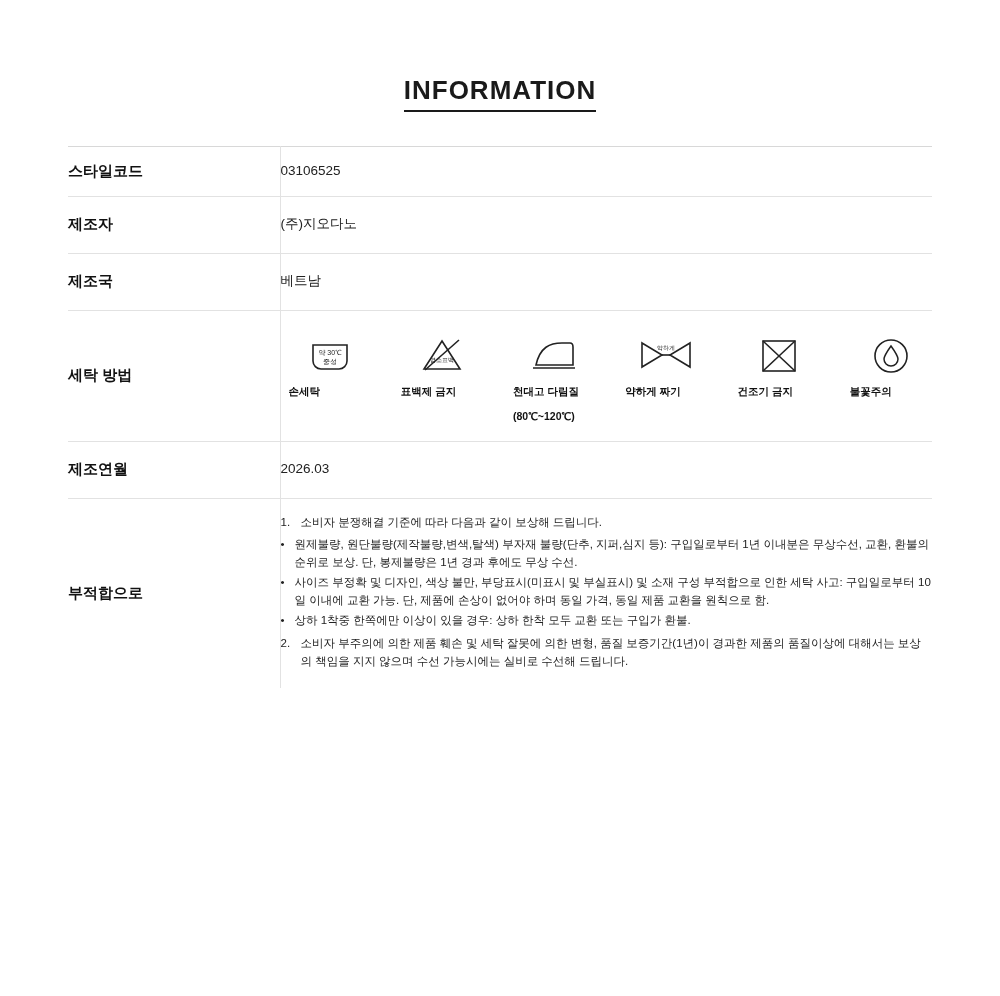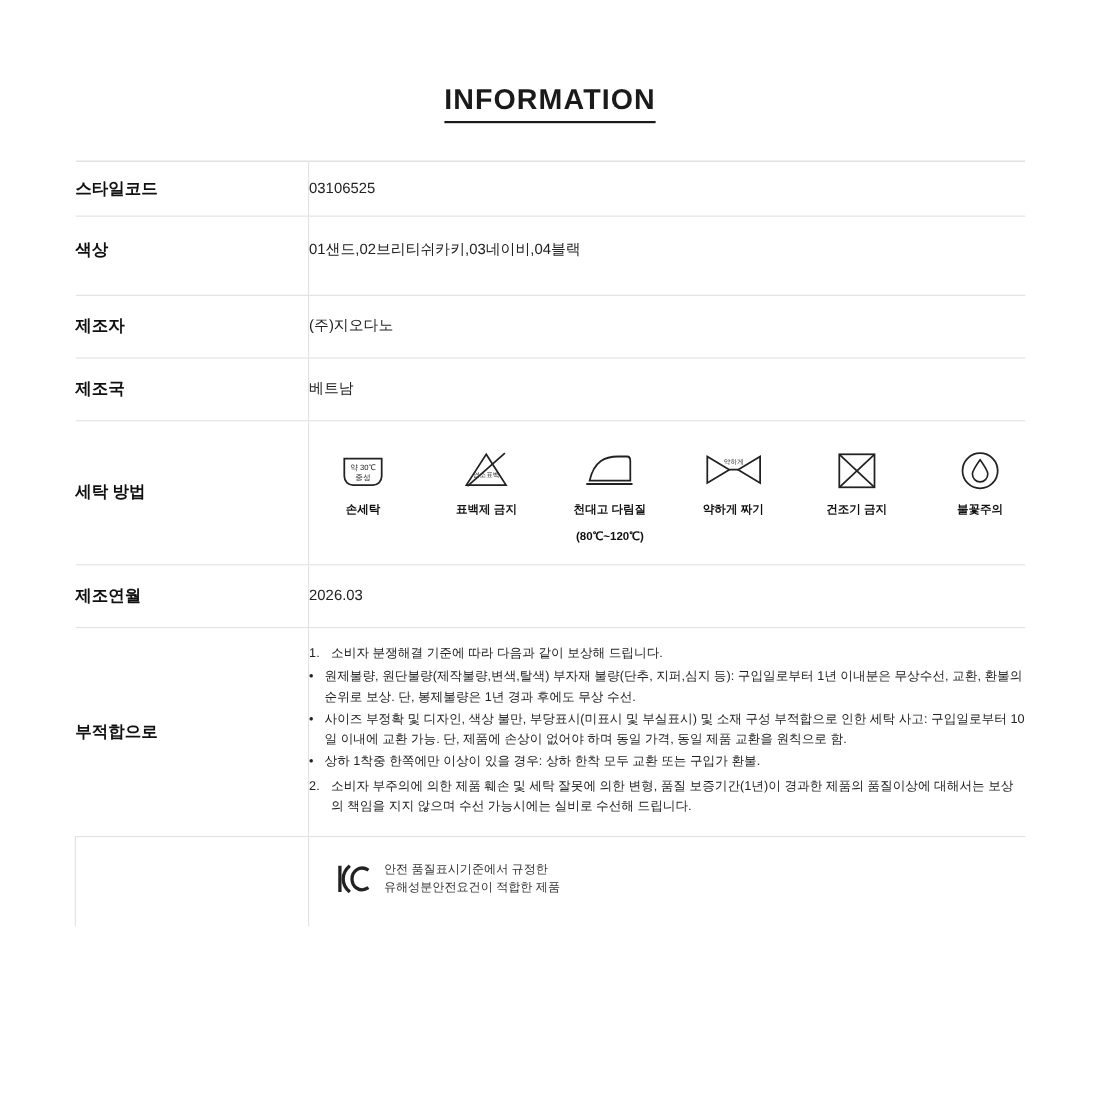--- a/index.html
+++ b/index.html
@@ -49,41 +49,39 @@
     vertical-align: middle;
     padding: 14px 0;
   }
   td.label {
     width: 212px;
     font-size: 15px;
     font-weight: bold;
     padding-left: 18px;
     box-sizing: border-box;
     color: #111;
-    font-family: Liberation Serif, serif;
   }
   td.value {
     font-size: 13.5px;
     padding-left: 24px;
     border-left: 1px solid #e2e2e2;
     color: #222;
     line-height: 1.55;
   }
   tr.tall td { padding-top: 20px; padding-bottom: 30px; }
   tr.mid td { padding-top: 17px; padding-bottom: 18px; }
 
   
   .wash-wrap {
     display: flex;
     gap: 30px;
     padding: 8px 0 4px 8px;
   }
   .wash-item {
     width: 86px;
-    text-align: center;
   }
   .wash-glyph {
     height: 48px;
     display: flex;
     align-items: center;
     justify-content: center;
   }
   .wash-cap {
     font-size: 10.5px;
     font-weight: bold;
@@ -147,24 +145,20 @@
   </div>
 
   <table class="info">
     <tbody>
       <tr>
         <td class="label">스타일코드</td>
         <td class="value">03106525</td>
       </tr>
 
 
-      <tr class="tall">
-        <td class="label">색상</td>
-        <td class="value">01샌드,02브리티쉬카키,03네이비,04블랙</td>
-      </tr>
 
 
       <tr class="mid">
         <td class="label">제조자</td>
         <td class="value">(주)지오다노</td>
       </tr>
 
       <tr class="mid">
         <td class="label">제조국</td>
         <td class="value">베트남</td>
@@ -276,32 +270,16 @@
             </ul>
             <div class="q-num">
               <span class="n">2.</span>
               <span>소비자 부주의에 의한 제품 훼손 및 세탁 잘못에 의한 변형, 품질 보증기간(1년)이 경과한 제품의 품질이상에 대해서는 보상의 책임을 지지 않으며 수선 가능시에는 실비로 수선해 드립니다.</span>
             </div>
           </div>
         </td>
       </tr>
 
 
-      <tr class="kc">
-        <td class="label"></td>
-        <td>
-          <div class="kc-row">
-            <svg width="34" height="30" viewBox="0 0 34 30">
-              <path d="M4 3 L4 27" stroke="#222" stroke-width="3" fill="none"></path>
-              <path d="M13 3 C5 10 5 20 13 27" stroke="#222" stroke-width="3" fill="none"></path>
-              <path d="M30 7 C22 2 15 8 15 15 C15 22 22 28 30 23" stroke="#222" stroke-width="3" fill="none"></path>
-            </svg>
-            <div class="kc-text">
-              <div class="nowrap">안전 품질표시기준에서 규정한</div>
-              <div class="nowrap">유해성분안전요건이 적합한 제품</div>
-            </div>
-          </div>
-        </td>
-      </tr>
 
     </tbody>
   </table>
 </div>
 
 </body></html>

